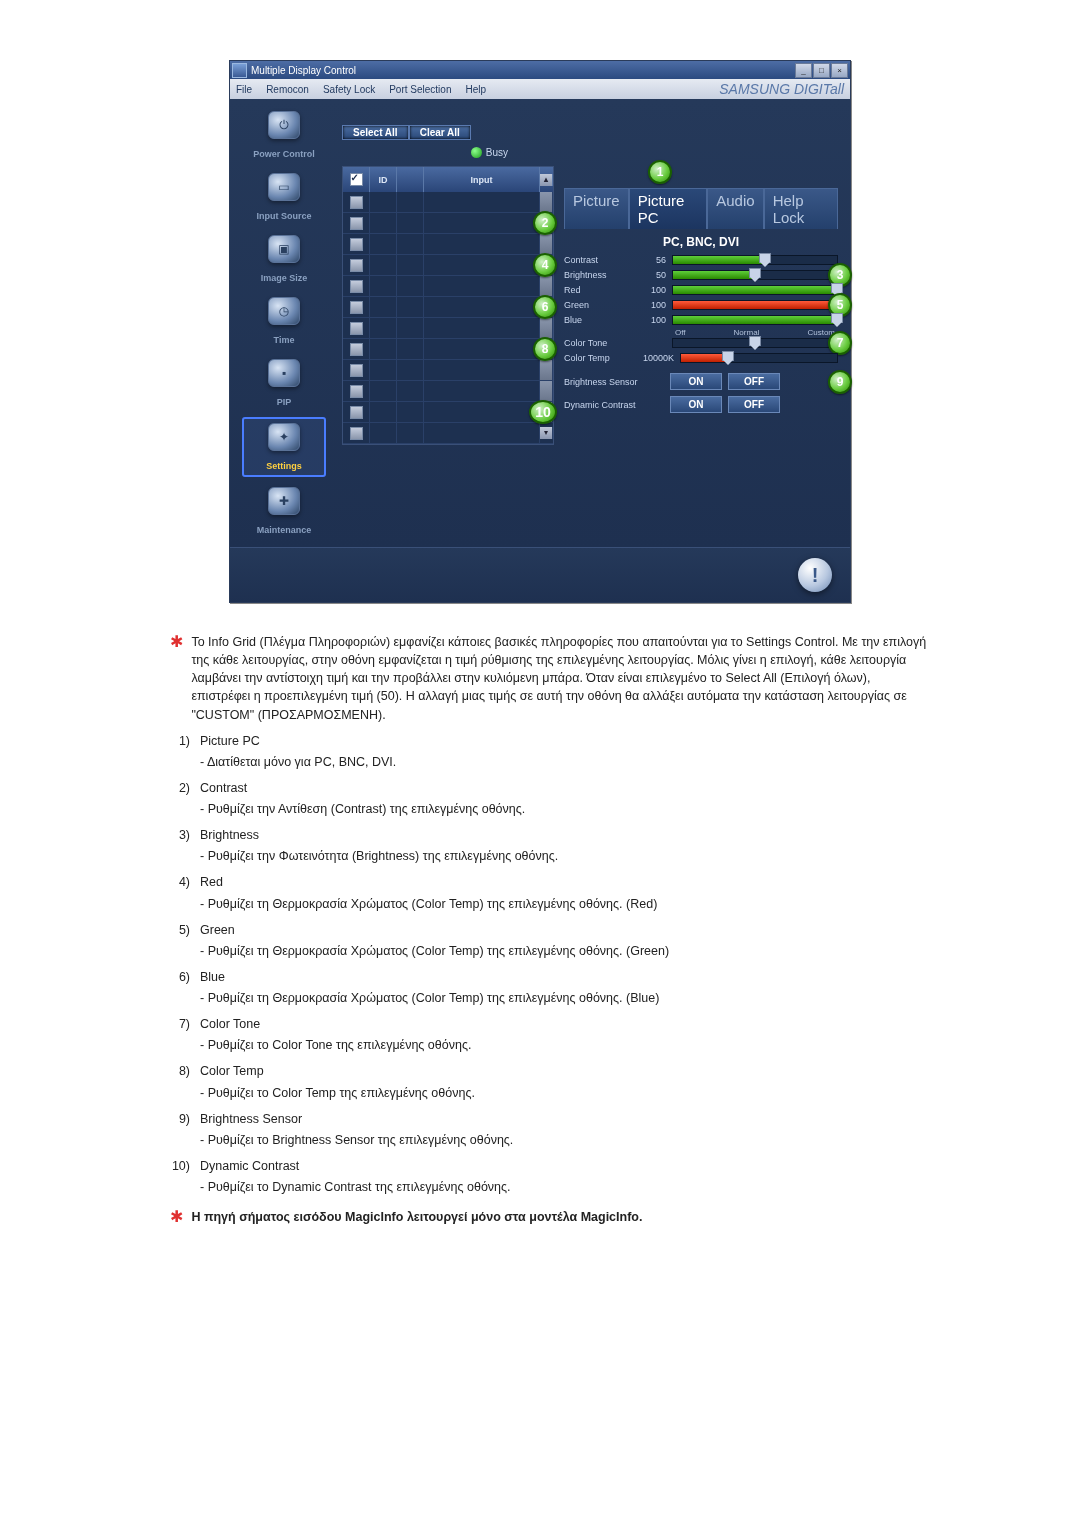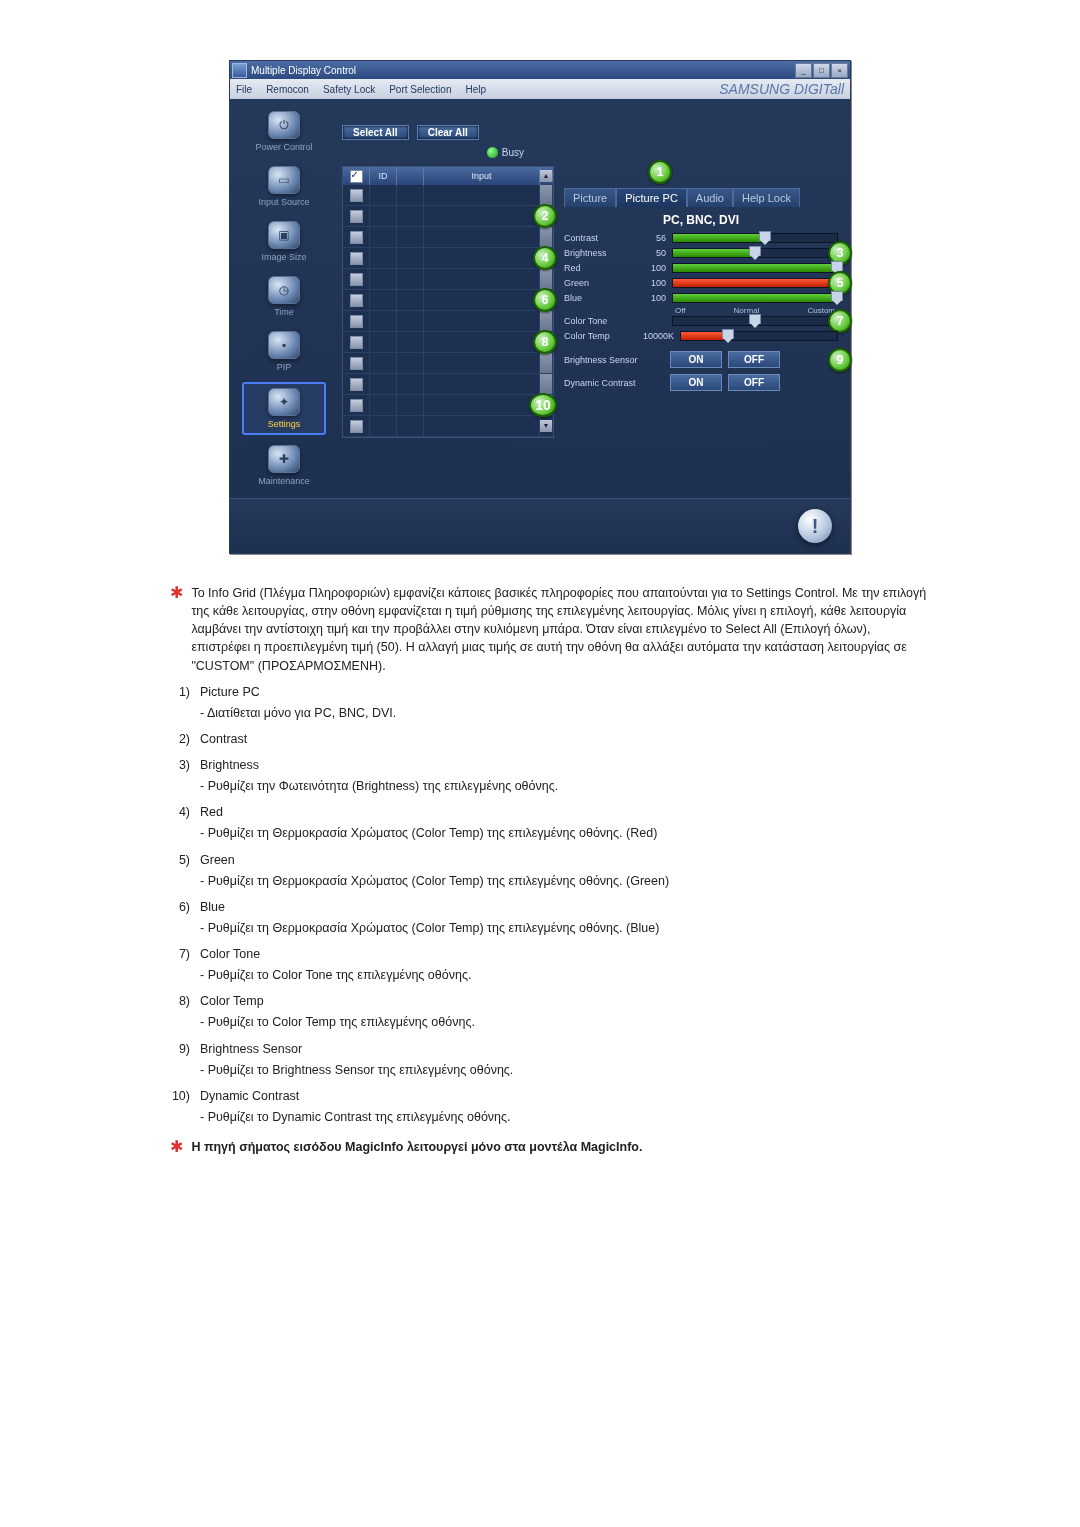--- a/index.html
+++ b/index.html
@@ -92,30 +92,29 @@
   .sideitem.active .sidelabel { color: #ffd040; }
   .sideicon {
     width: 30px; height: 26px;
     border-radius: 6px;
     background: radial-gradient(ellipse at 30% 30%, #d8e4f4, #6a86b0 60%, #304868);
     border: 1px solid #5a7298;
     box-shadow: 0 2px 4px rgba(0,0,0,0.4);
     display: flex; align-items: center; justify-content: center;
     font-size: 12px; color: #2a4060;
   }
-  .sidelabel { margin-top: 3px; text-align: left; }
+  .sidelabel { margin-top: 10px; text-align: left; font-weight: bold; }
   .main {
     flex: 1;
     padding: 8px 8px 8px 4px;
     position: relative;
   }
   .topbar {
     display: flex;
     align-items: center;
-    gap: 8px;
     margin-bottom: 8px;
   }
   .topbtn {
     font-size: 10px;
     font-weight: bold;
     color: #fff;
     padding: 1px 10px;
     border: 1px solid #5a7ab0;
     background: linear-gradient(#4a6ca0, #2a4878);
     box-shadow: 0 0 3px #000 inset;
@@ -129,25 +128,26 @@
     background: radial-gradient(circle at 35% 35%, #8dff8d, #1a9a1a);
   }
   .splitpane { display: flex; gap: 6px; }
   .gridbox {
     width: 210px;
     background: #1d3050;
     border: 1px solid #3a5078;
   }
   .gridhead {
     display: flex;
-    height: 18px;
+    height: 25px;
     background: linear-gradient(#4a6aa0, #2a4578);
     color: #dce6f6;
     font-size: 9px;
     align-items: center;
+    font-weight: bold;
   }
   .gh { border-right: 1px solid #5a78a8; display: flex; align-items: center; justify-content: center; height: 100%; }
   .gh1 { width: 26px; }
   .gh2 { width: 26px; }
   .gh3 { width: 26px; }
   .gh4 { flex: 1; }
   .gh5 { width: 12px; background: linear-gradient(#c0c8d8, #8a96b0); }
   .gridbody { position: relative; }
   .gridrow {
     display: flex; height: 20px; align-items: center;
@@ -189,21 +189,21 @@
     box-shadow: 0 1px 2px rgba(0,0,0,0.5);
   }
   .panel {
     flex: 1;
     position: relative;
     padding: 0 4px;
   }
   .tabs {
     display: flex;
     gap: 0;
-    font-size: 11px;
+    font-size: 15px;
     color: #b8c8e0;
     position: relative;
     margin-top: 22px;
     margin-bottom: 6px;
   }
   .tab {
     padding: 3px 8px;
     background: linear-gradient(#3a5888, #24406c);
     border: 1px solid #4a6898;
     border-bottom: none;
@@ -607,20 +607,21 @@
             <span class="numidx">1)</span>
             <span>Picture PC</span>
           </div>
           <div class="subline">- Διατίθεται μόνο για PC, BNC, DVI.</div>
         </li>
       <li>
           <div class="numhead">
             <span class="numidx">2)</span>
             <span>Contrast</span>
           </div>
+          <div class="subline">- Ρυθμίζει την Αντίθεση (Contrast) της επιλεγμένης οθόνης.</div>
         </li>
       <li>
           <div class="numhead">
             <span class="numidx">3)</span>
             <span>Brightness</span>
           </div>
           <div class="subline">- Ρυθμίζει την Φωτεινότητα (Brightness) της επιλεγμένης οθόνης.</div>
         </li>
       <li>
           <div class="numhead">

